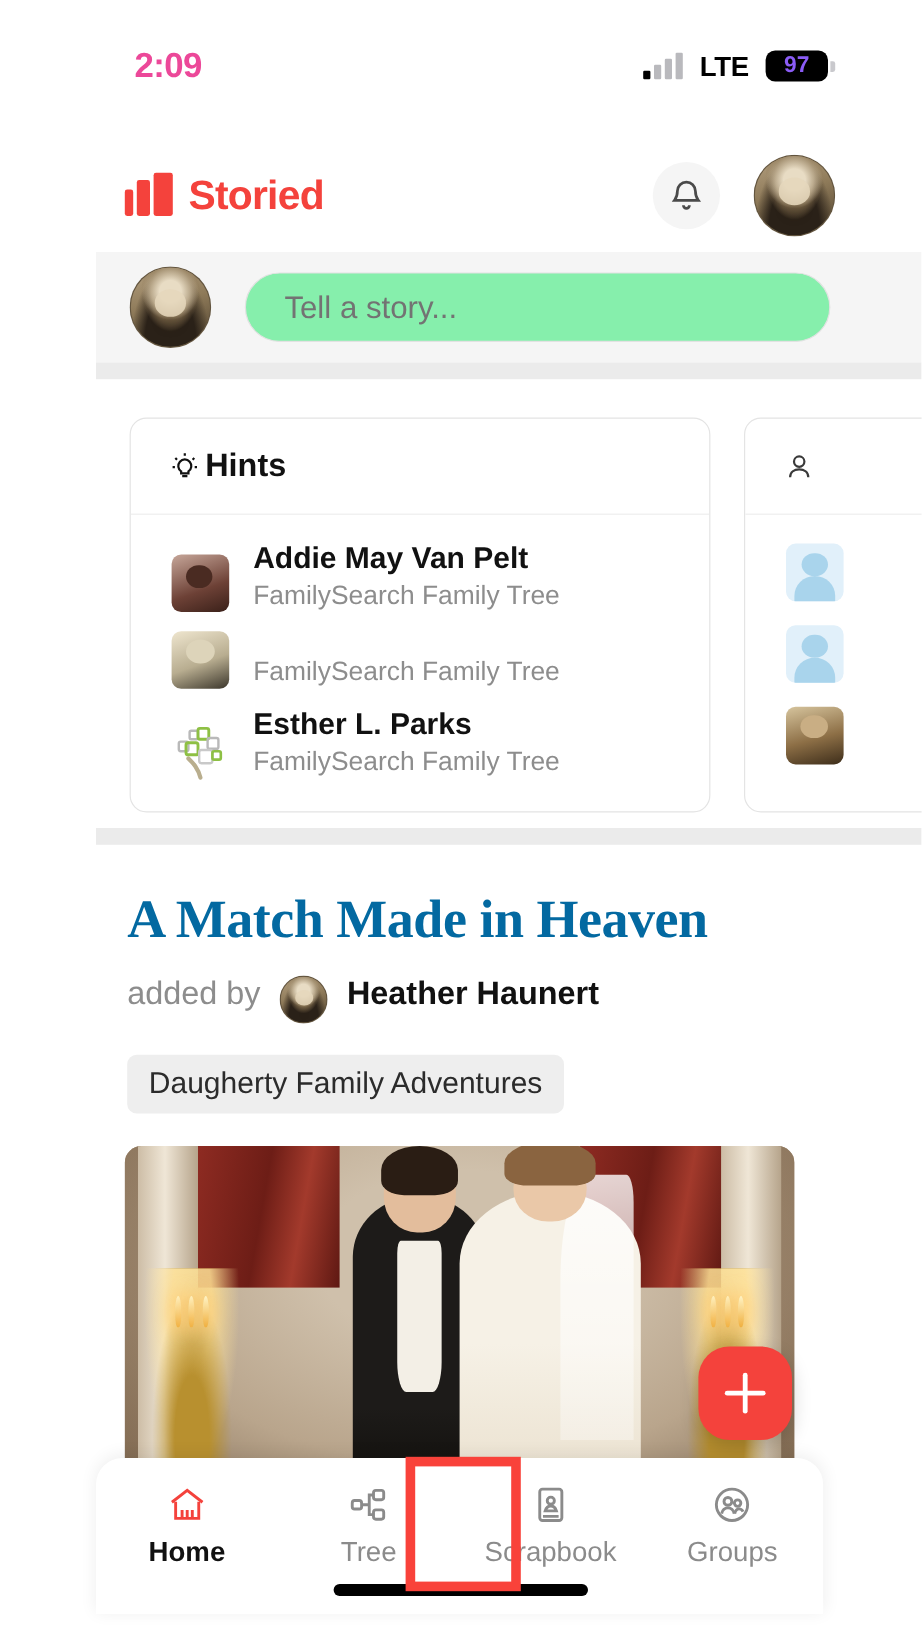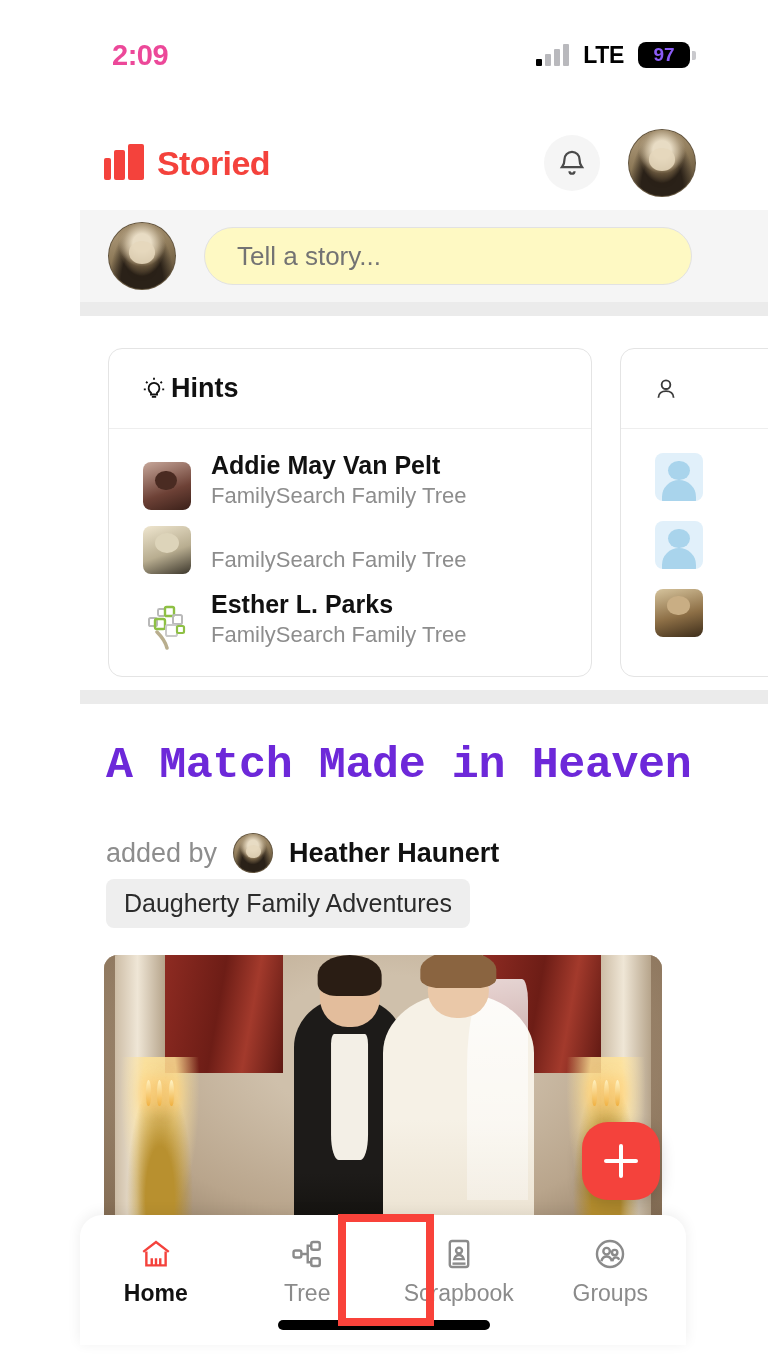--- a/index.html
+++ b/index.html
@@ -75,21 +75,21 @@
     border-radius:50%; background:#e5d7bc; opacity:.85;
     box-shadow: 0 14px 10px -6px rgba(60,48,32,.55);
   }
 
   
   .composer-wrap {
     position:absolute; top:210px; left:80px; width:688px; height:92px;
     background:#f5f5f5; display:flex; align-items:center; padding-left:28px; gap:28px;
   }
   .composer-input {
-    flex:1; height:58px; margin-right:76px; background:#fef9c3;
+    flex:1; height:58px; margin-right:76px; background:#86efac;
     border:1px solid #e2e2e2; border-radius:29px;
     display:flex; align-items:center; padding-left:32px;
     font-size:26px; color:#737373;
   }
   .band { position:absolute; left:80px; width:688px; height:14px; background:#ebebeb; }
 
   
   .cards { position:absolute; top:348px; left:108px; display:flex; gap:28px; }
   .card {
     width:484px; background:#fff; border:1px solid #e4e4e4; border-radius:14px;
@@ -117,24 +117,24 @@
   .peek-thumb { width:48px; height:48px; border-radius:8px; position:relative; overflow:hidden; }
   .peek-blue { background:#e1f0fa; }
   .peek-blue::before{ content:""; position:absolute; left:28%; top:16%; width:44%; height:40%; border-radius:50%; background:#a9d4ec; }
   .peek-blue::after{ content:""; position:absolute; left:14%; top:56%; width:72%; height:52%; border-radius:50% 50% 0 0 / 68% 68% 0 0; background:#a9d4ec; }
   .peek-photo { background: linear-gradient(165deg,#d6c49d,#8d6f46 55%,#3d2d1a); }
   .peek-photo::after{ content:""; position:absolute; left:26%; top:14%; width:46%; height:40%; border-radius:50%; background:#c9ae84; }
 
   
   .story-title {
     position:absolute; top:740px; left:106px; width:600px;
-    font-family:Liberation Mono, monospace; font-size:45px; font-weight:bold;
-    color:#6d28d9; letter-spacing:-0.4px;
-  }
-  .story-meta { position:absolute; top:813px; left:106px; display:flex; align-items:center; gap:16px;margin-top:20px; }
+    font-family:Liberation Serif, serif; font-size:45px; font-weight:bold;
+    color:#0369a1; letter-spacing:-0.4px;
+  }
+  .story-meta { position:absolute; top:813px; left:106px; display:flex; gap:16px; }
   .meta-added { font-size:27px; color:#8d8d8d; }
   .meta-author { font-size:27px; font-weight:bold; color:#111; }
   .tag {
     position:absolute; top:879px; left:106px;
     background:#eeeeee; border-radius:8px; padding:10px 18px;
     font-size:25px; color:#2b2b2b;
   }
   .story-img {
     position:absolute; top:955px; left:104px; width:558px; height:268px;
     border-radius:14px 14px 0 0; overflow:hidden;

